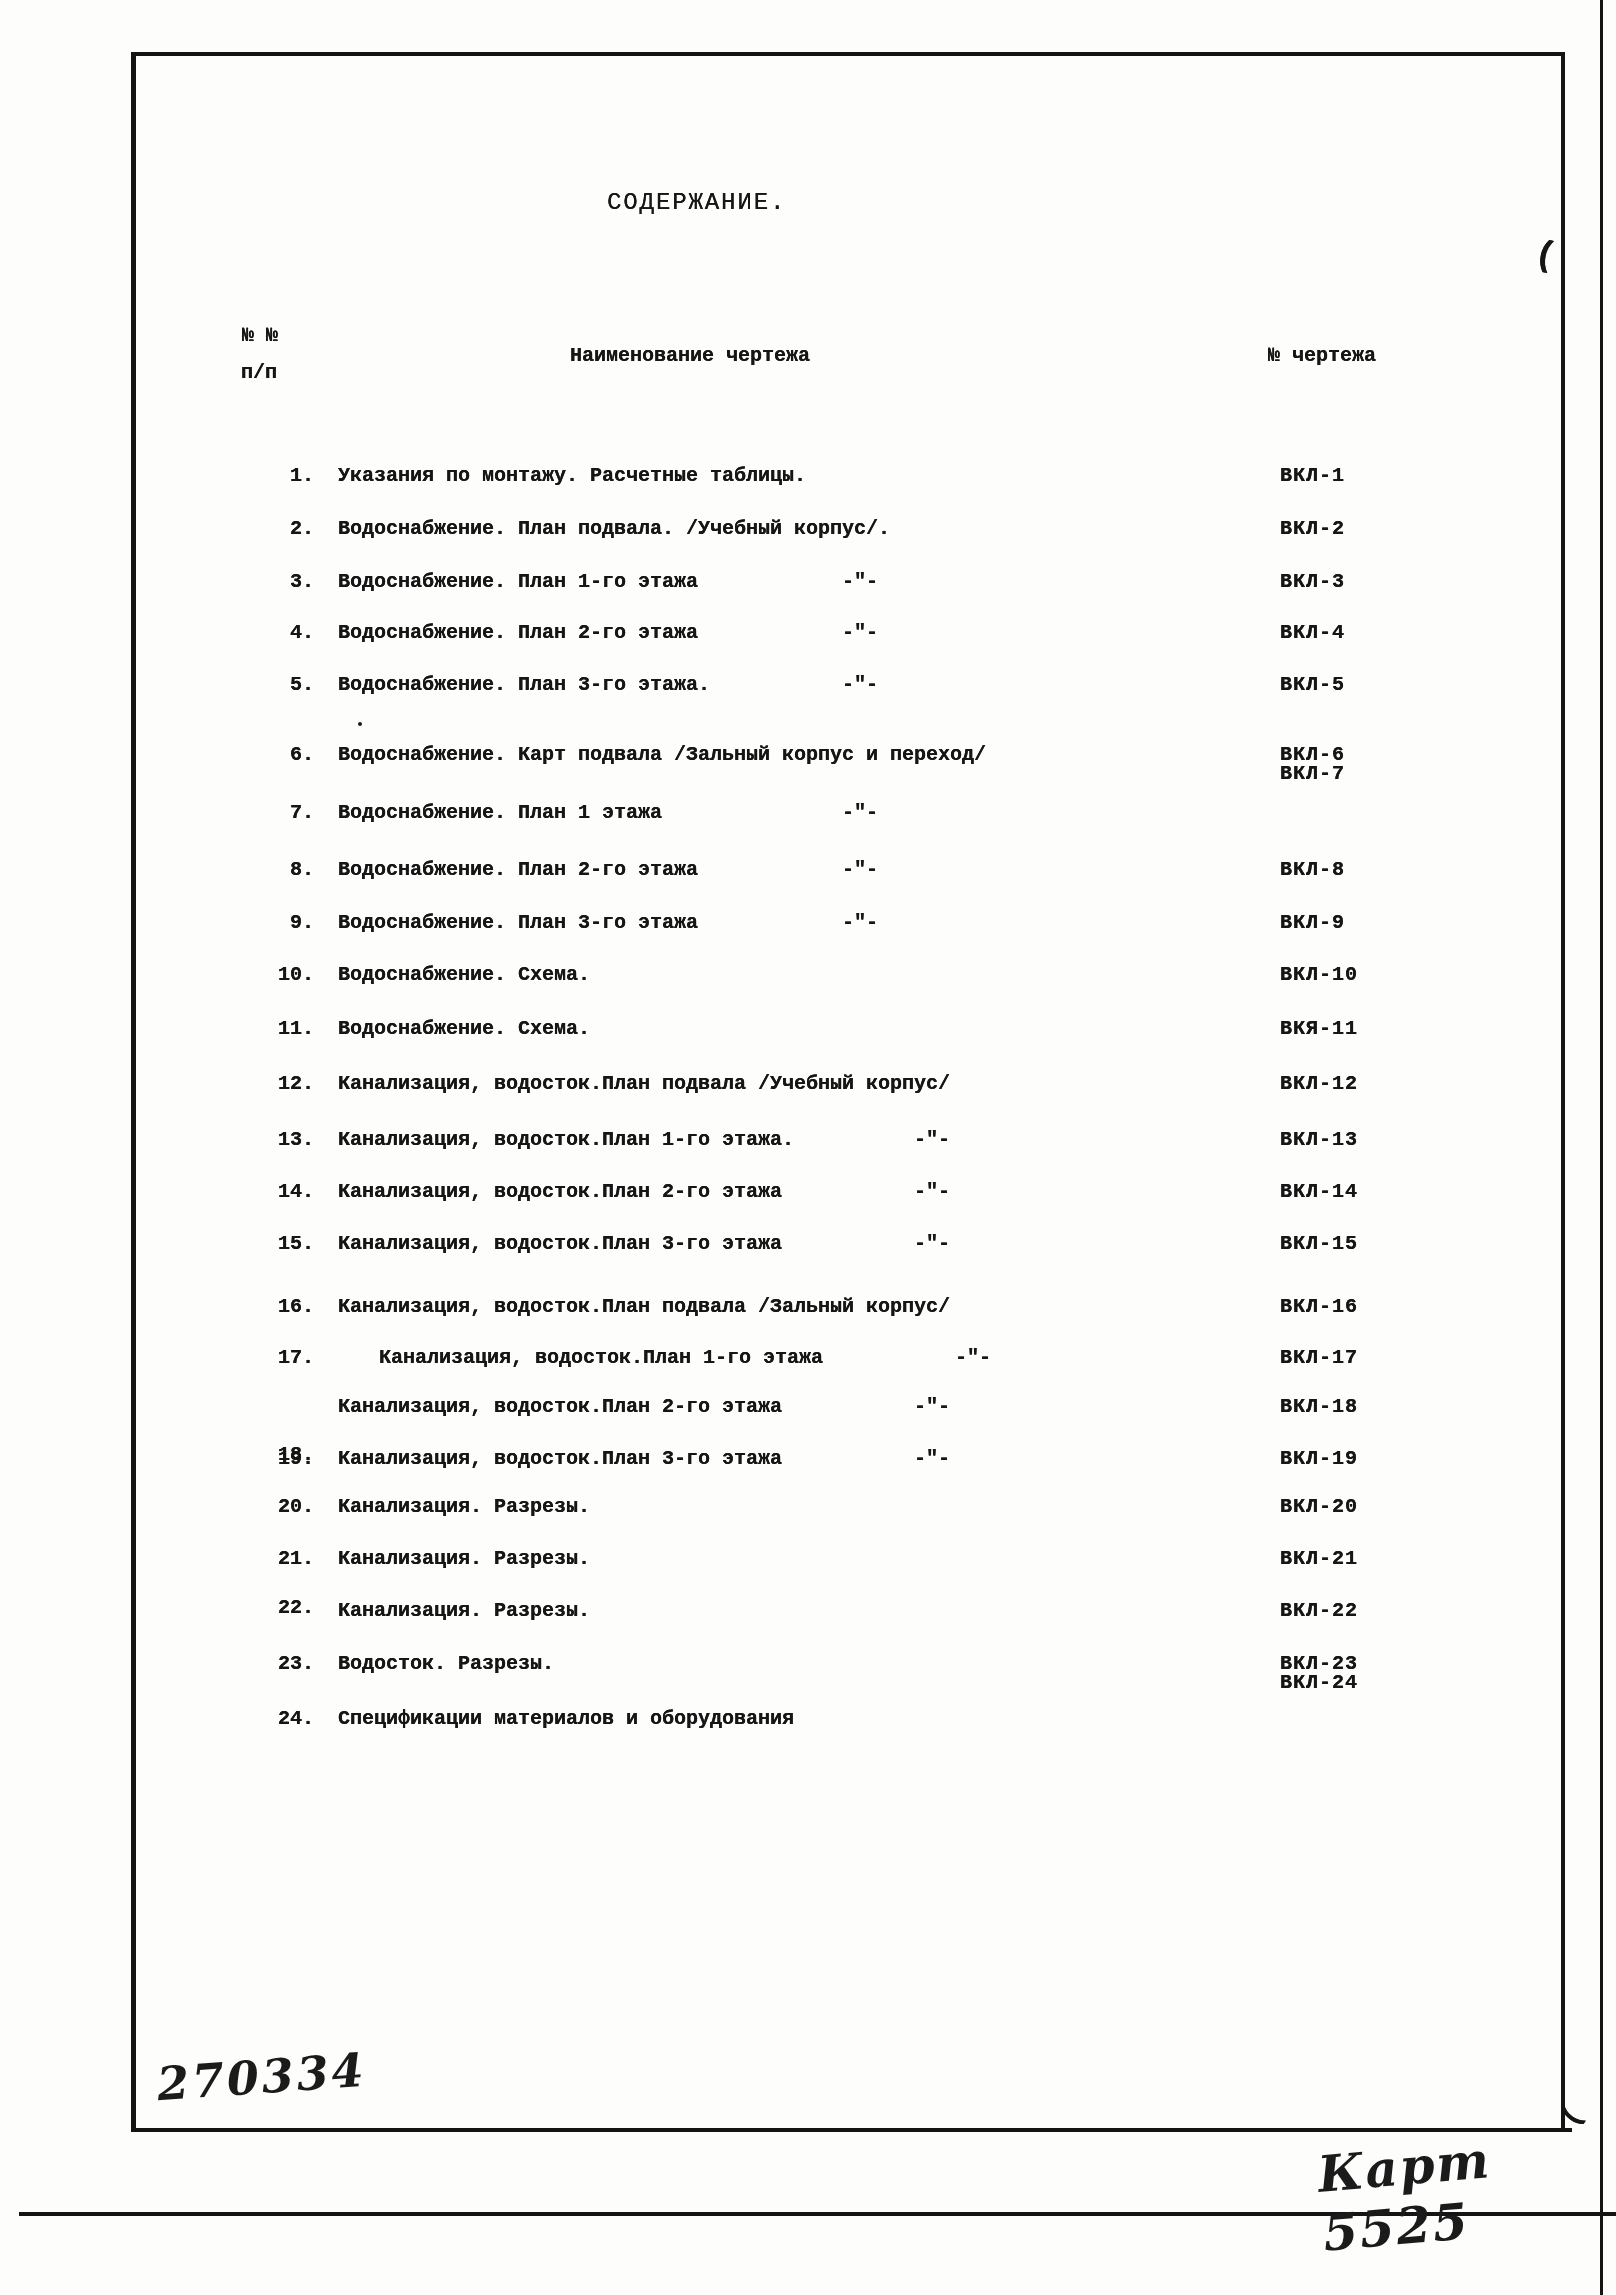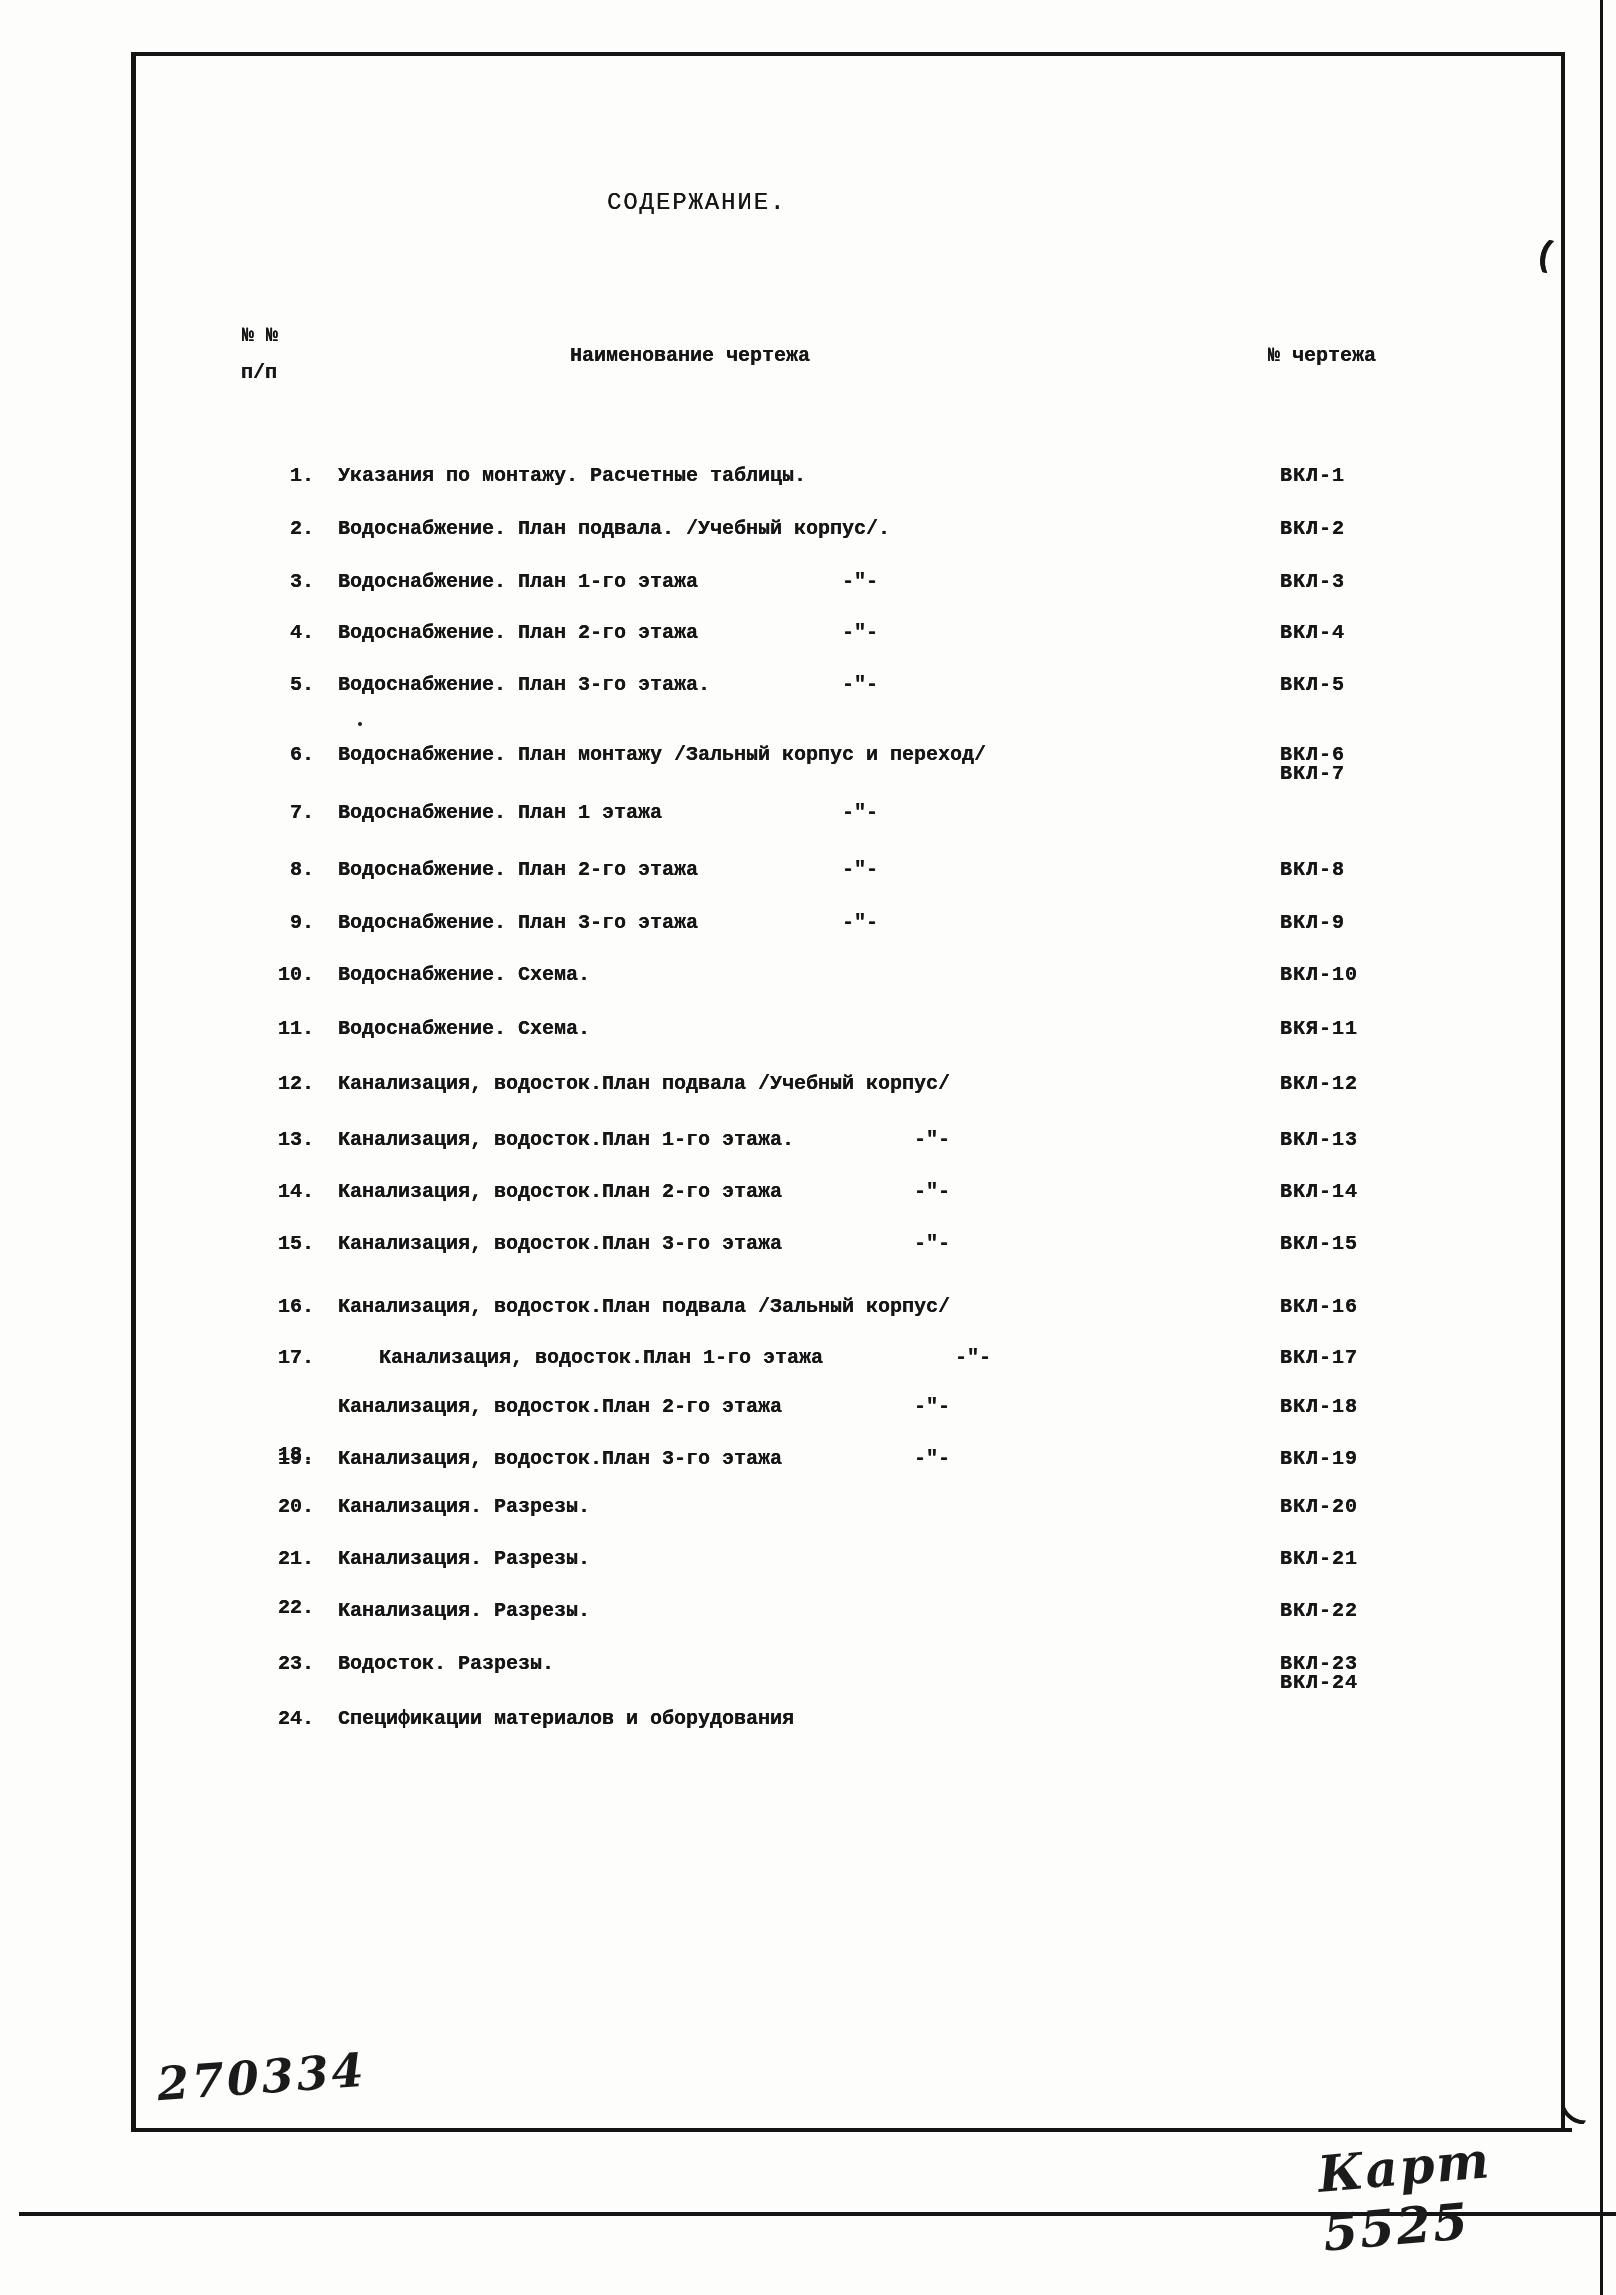--- a/index.html
+++ b/index.html
@@ -84,21 +84,21 @@
     <span class="row-name t" style="top:621px;">Водоснабжение. План 2-го этажа            -"-</span>
     <span class="row-code t" style="top:621px;">ВКЛ-4</span>
   </div>
   <div>
     <span class="row-num t" style="top:673px;">5.</span>
     <span class="row-name t" style="top:673px;">Водоснабжение. План 3-го этажа.           -"-</span>
     <span class="row-code t" style="top:673px;">ВКЛ-5</span>
   </div>
   <div>
     <span class="row-num t" style="top:743px;">6.</span>
-    <span class="row-name t" style="top:743px;">Водоснабжение. План монтажу /Зальный корпус и переход/</span>
+    <span class="row-name t" style="top:743px;">Водоснабжение. Карт подвала /Зальный корпус и переход/</span>
     <span class="row-code t" style="top:743px;">ВКЛ-6</span>
   </div>
   <div>
     <span class="row-num t" style="top:801px;">7.</span>
     <span class="row-name t" style="top:801px;">Водоснабжение. План 1 этажа               -"-</span>
     <span class="row-code t" style="top:762px;">ВКЛ-7</span>
   </div>
   <div>
     <span class="row-num t" style="top:858px;">8.</span>
     <span class="row-name t" style="top:858px;">Водоснабжение. План 2-го этажа            -"-</span>

